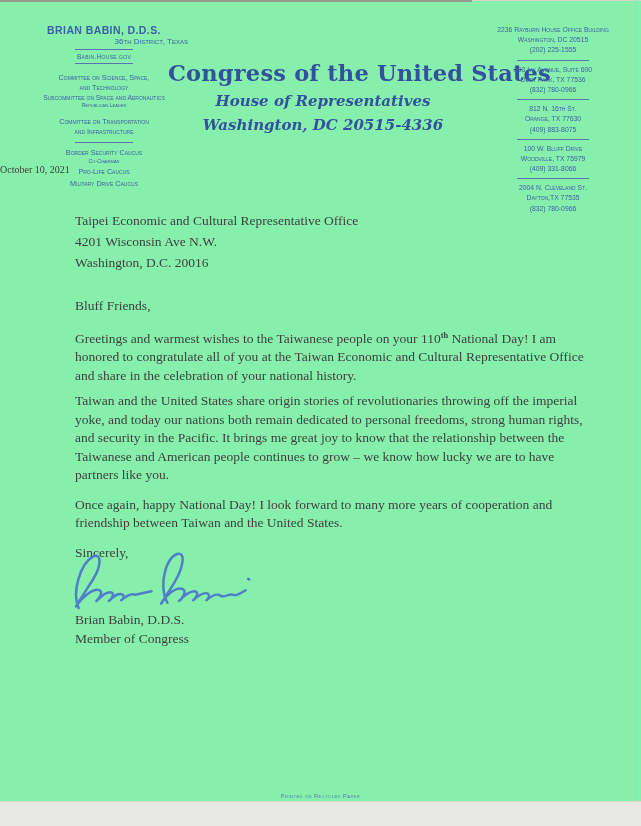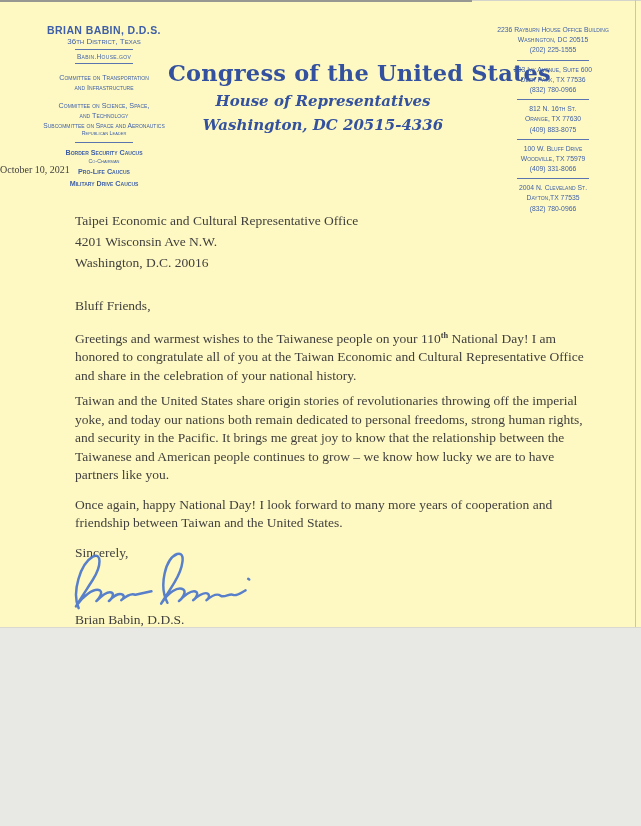--- a/index.html
+++ b/index.html
@@ -2,23 +2,23 @@
 <html><head>
 <meta charset="utf-8">
 <style>
   * { margin: 0; padding: 0; box-sizing: border-box; }
   html, body { background: #e8e8e4; }
   body { font-family: "Liberation Serif", serif; }
 
   .paper {
     position: relative;
     width: 641px;
-    height: 628px;
+    height: 802px;
     margin: 0 auto;
-    background: #fef9c3;
+    background: #86efac;
     overflow: hidden;
     color: #403f3d;
     padding-left: 8px;
   }
 
   
   .scan-top-edge {
     position: absolute; top: 0; left: 0; width: 472px; height: 2px;
     background: #989892;
   }
@@ -36,31 +36,31 @@
   }
 
   
   .lh-left {
     position: absolute; left: 20px; top: 24px; width: 168px;
     text-align: center;
     font-family: "Liberation Sans", sans-serif;
     color: #3e5fa8;
   }
   .lh-name { font-size: 10.5px; font-weight: bold; letter-spacing: 0.4px; }
-  .lh-district { font-size: 8px; font-variant: small-caps; margin-top: 1px; }
+  .lh-district { font-size: 8px; font-variant: small-caps; margin-top: 1px; text-align: right; }
   .rule {
     width: 58px; height: 1px; background: #5a74b0; margin: 3px auto 3px auto;
   }
   .lh-site { font-size: 6.5px; font-variant: small-caps; letter-spacing: 0.3px; }
   .lh-comm { font-size: 7.2px; font-variant: small-caps; line-height: 1.32; }
   .lh-comm-block { margin-top: 9px; }
   .lh-sub { font-size: 6.7px; font-variant: small-caps; margin-top: 2px; }
   .lh-role { font-size: 5.3px; font-variant: small-caps; margin-top: 1px; }
   .rule-mid { margin: 6px auto 5px auto; }
-  .lh-caucus { font-size: 7.2px; font-variant: small-caps; margin-top: 3px; font-weight: bold; }
+  .lh-caucus { font-size: 7.2px; font-variant: small-caps; margin-top: 3px; }
 
   
   .lh-center {
     position: absolute; left: 168px; top: 60px; width: 310px;
     text-align: center;
     color: #33519e;
     font-family: "DejaVu Serif", "Liberation Serif", serif;
   }
   .congress-title {
     font-size: 22.5px; font-weight: bold; letter-spacing: 0.2px;
@@ -129,29 +129,29 @@
   <div class="scan-bottom-edge"></div>
 
   <div class="lh-left">
     <div class="lh-name">BRIAN BABIN, D.D.S.</div>
     <div class="lh-district">36th District, Texas</div>
     <div class="rule"></div>
     <div class="lh-site">Babin.House.gov</div>
     <div class="rule"></div>
 
     <div class="lh-comm-block">
-      <div class="lh-comm">Committee on Transportation</div>
-      <div class="lh-comm">and Infrastructure</div>
-    </div>
-
-    <div class="lh-comm-block">
       <div class="lh-comm">Committee on Science, Space,</div>
       <div class="lh-comm">and Technology</div>
       <div class="lh-sub">Subcommittee on Space and Aeronautics</div>
       <div class="lh-role">Republican Leader</div>
+    </div>
+
+    <div class="lh-comm-block">
+      <div class="lh-comm">Committee on Transportation</div>
+      <div class="lh-comm">and Infrastructure</div>
     </div>
 
     <div class="rule rule-mid"></div>
 
     <div class="lh-caucus">Border Security Caucus</div>
     <div class="lh-role">Co-Chairman</div>
     <div class="lh-caucus">Pro-Life Caucus</div>
     <div class="lh-caucus">Military Drive Caucus</div>
   </div>
 

